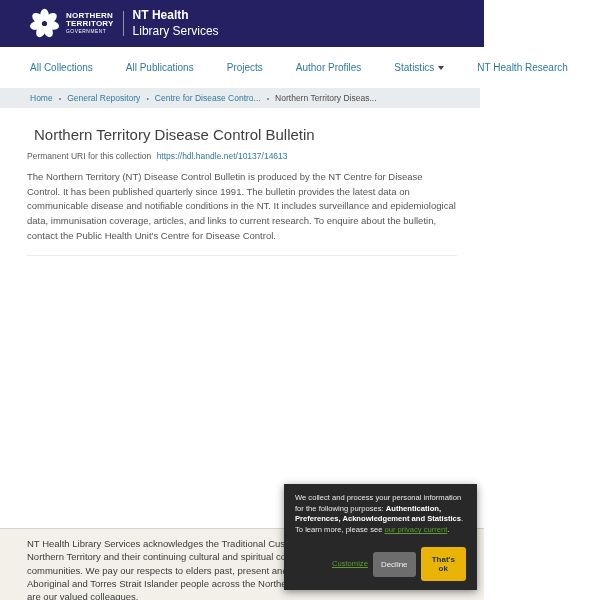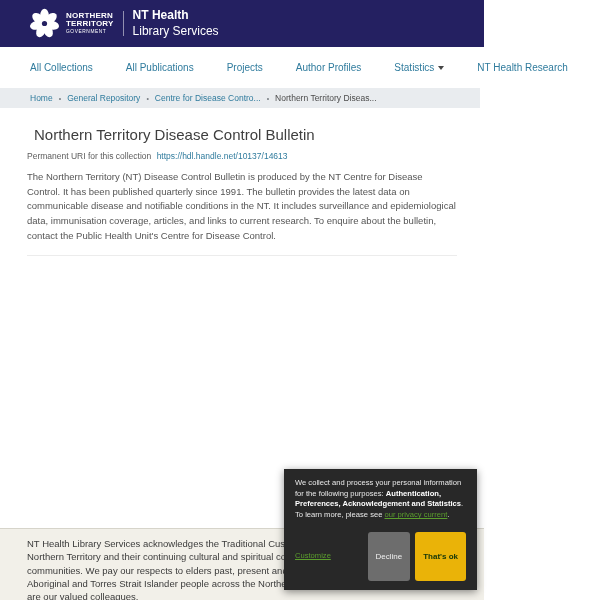--- a/index.html
+++ b/index.html
@@ -67,23 +67,23 @@
   
   .cookie-banner {
     position:absolute; right:7px; bottom:10px; width:193px;
     background:#282828; border-radius:0; padding:9px 11px 9px;
     color:#e9e9e9; font-size:7.6px; line-height:1.42;
     box-shadow:0 2px 8px rgba(0,0,0,.45);
   }
   .cookie-banner .bold { font-weight:bold; color:#fff; }
   .green-link { color:#5b9e2d; text-decoration:underline; cursor:pointer; }
   .banner-actions { display:flex; align-items:center; margin-top:11px; }
-  .customize { margin-right:auto; }
+  .customize { margin-right:auto;margin-left:37px; }
   .btn {
-    border:none; border-radius:3px; font-size:8px; padding:20px 8px; margin-left:5px;
+    border:none; border-radius:3px; font-size:8px; padding:8px 8px; margin-left:5px;
     font-family:inherit; cursor:pointer;
   }
   .btn-decline { background:#6d6d6d; color:#efefef; }
   .btn-accept { background:#eab308; color:#11350a; font-weight:bold; }
 </style>
 </head>
 <body>
 
 <div class="page">
 

